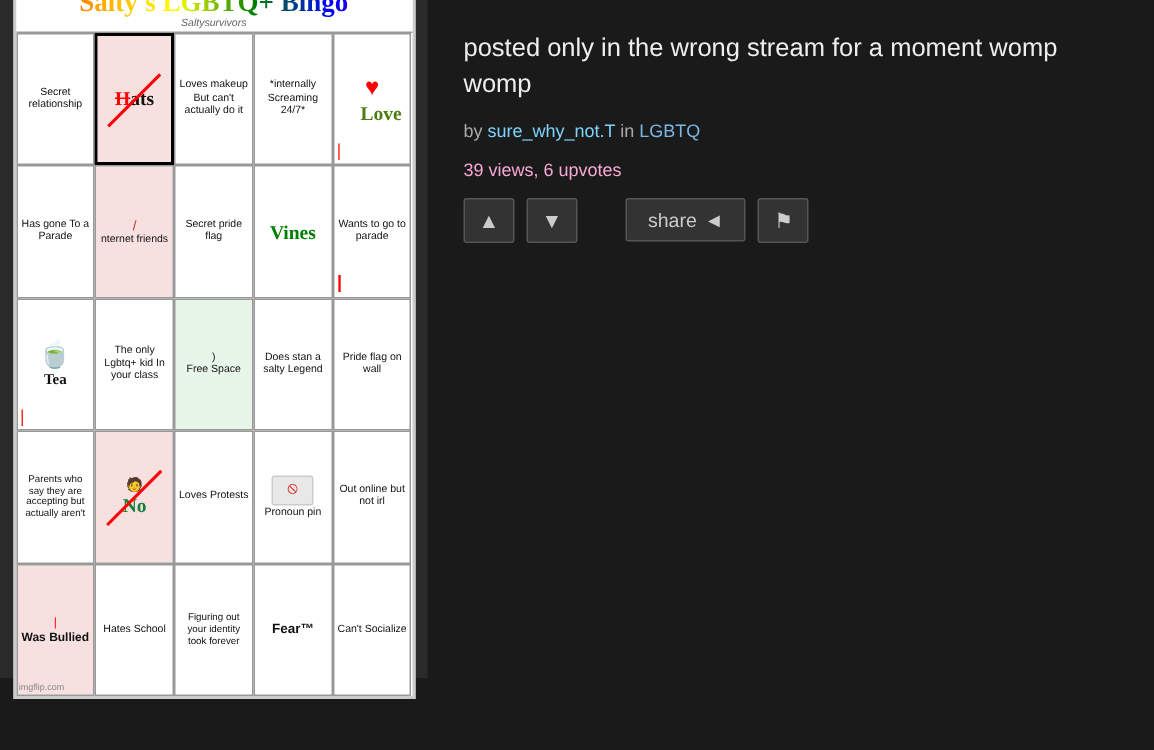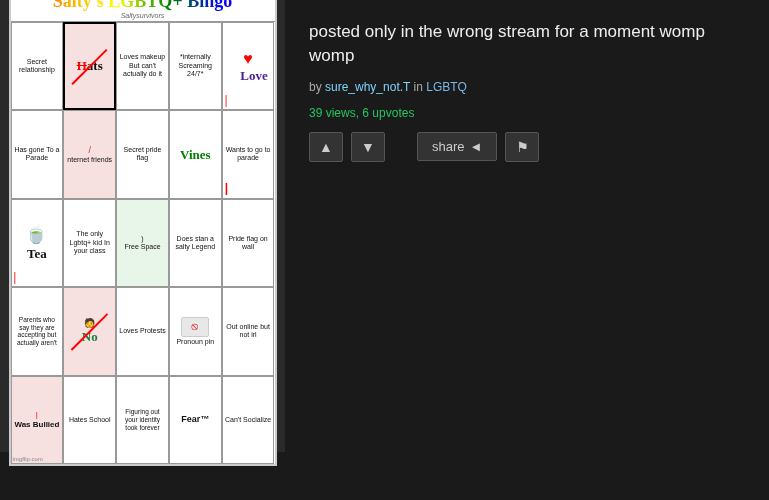--- a/index.html
+++ b/index.html
@@ -179,21 +179,21 @@
       color: #aaa;
     }
     .post-meta span.username {
       color: #7dd3fc;
     }
     .post-meta span.stream {
       color: #7ab8e8;
     }
     .post-stats {
       font-size: 12px;
-      color: #22c55e;
+      color: #f9a8d4;
     }
     .action-row {
       display: flex;
       align-items: center;
       gap: 8px;
     }
     .vote-btn {
       background: #333;
       border: 1px solid #555;
       color: #ccc;
@@ -275,21 +275,21 @@
             </div>
         </div>
         <div class="bingo-cell">
           <div class="cell-content">
               <span>*internally Screaming 24/7*</span>
             </div>
         </div>
         <div class="bingo-cell cell-love">
           <div class="cell-content">
             <span class="heart-symbol">♥</span>
-            <span style="color:#4c1d95;font-size:13px;font-weight:bold;font-family:'Comic Sans MS',cursive;margin-left:12px;">Love</span>
+            <span style="color:#4d7c0f;font-size:13px;font-weight:bold;font-family:'Comic Sans MS',cursive;margin-left:12px;">Love</span>
           </div>
           <span class="red-mark">|</span>
         </div>
 
         <div class="bingo-cell">
           <div class="cell-content">
               <span>Has gone To a Parade</span>
             </div>
         </div>
         <div class="bingo-cell marked">
@@ -311,21 +311,21 @@
         <div class="bingo-cell">
           <div class="cell-content">
               <span>Wants to go to parade</span>
             </div>
           <span class="red-mark">|</span>
         </div>
 
         <div class="bingo-cell cell-tea">
           <div class="cell-content">
             <span class="tea-emoji">🍵</span>
-            <span style="font-weight:bold;font-size:13px;font-family:'Comic Sans MS',cursive;">Tea</span>
+            <span style="font-weight:bold;font-size:10px;font-family:'Comic Sans MS',cursive;">Tea</span>
           </div>
           <span class="red-mark">|</span>
         </div>
         <div class="bingo-cell">
           <div class="cell-content">
               <span>The only Lgbtq+ kid In your class</span>
             </div>
         </div>
         <div class="bingo-cell cell-free">
           <div class="cell-content">

